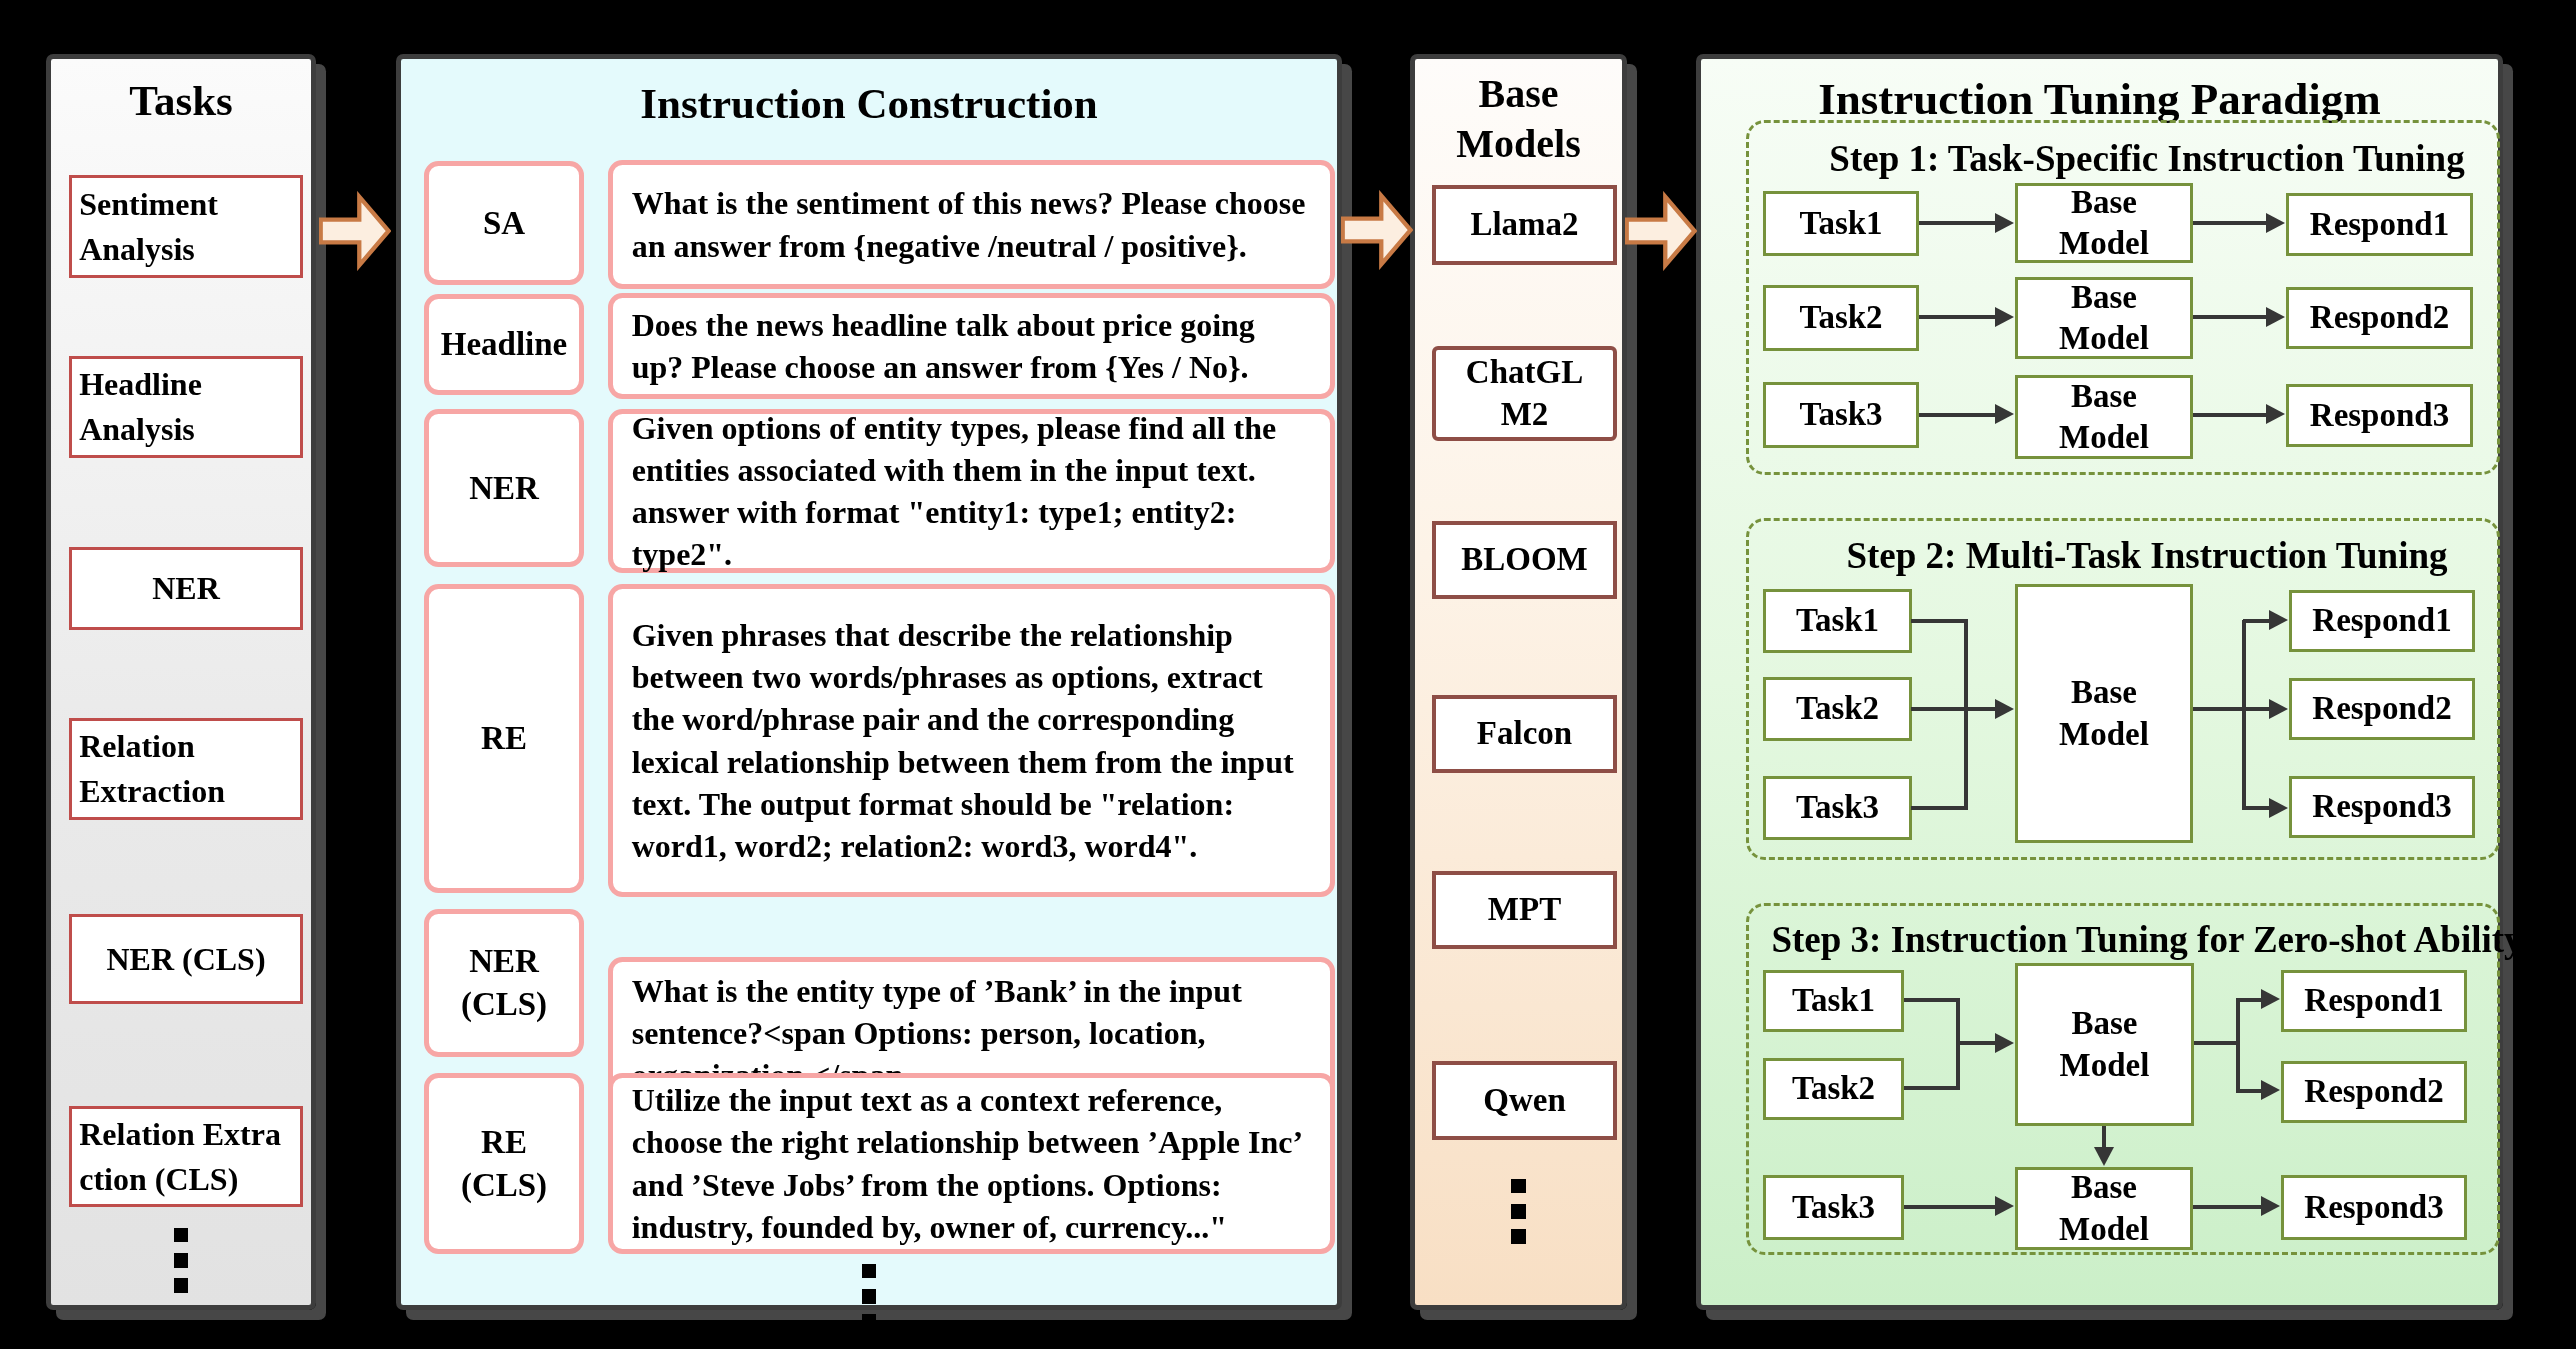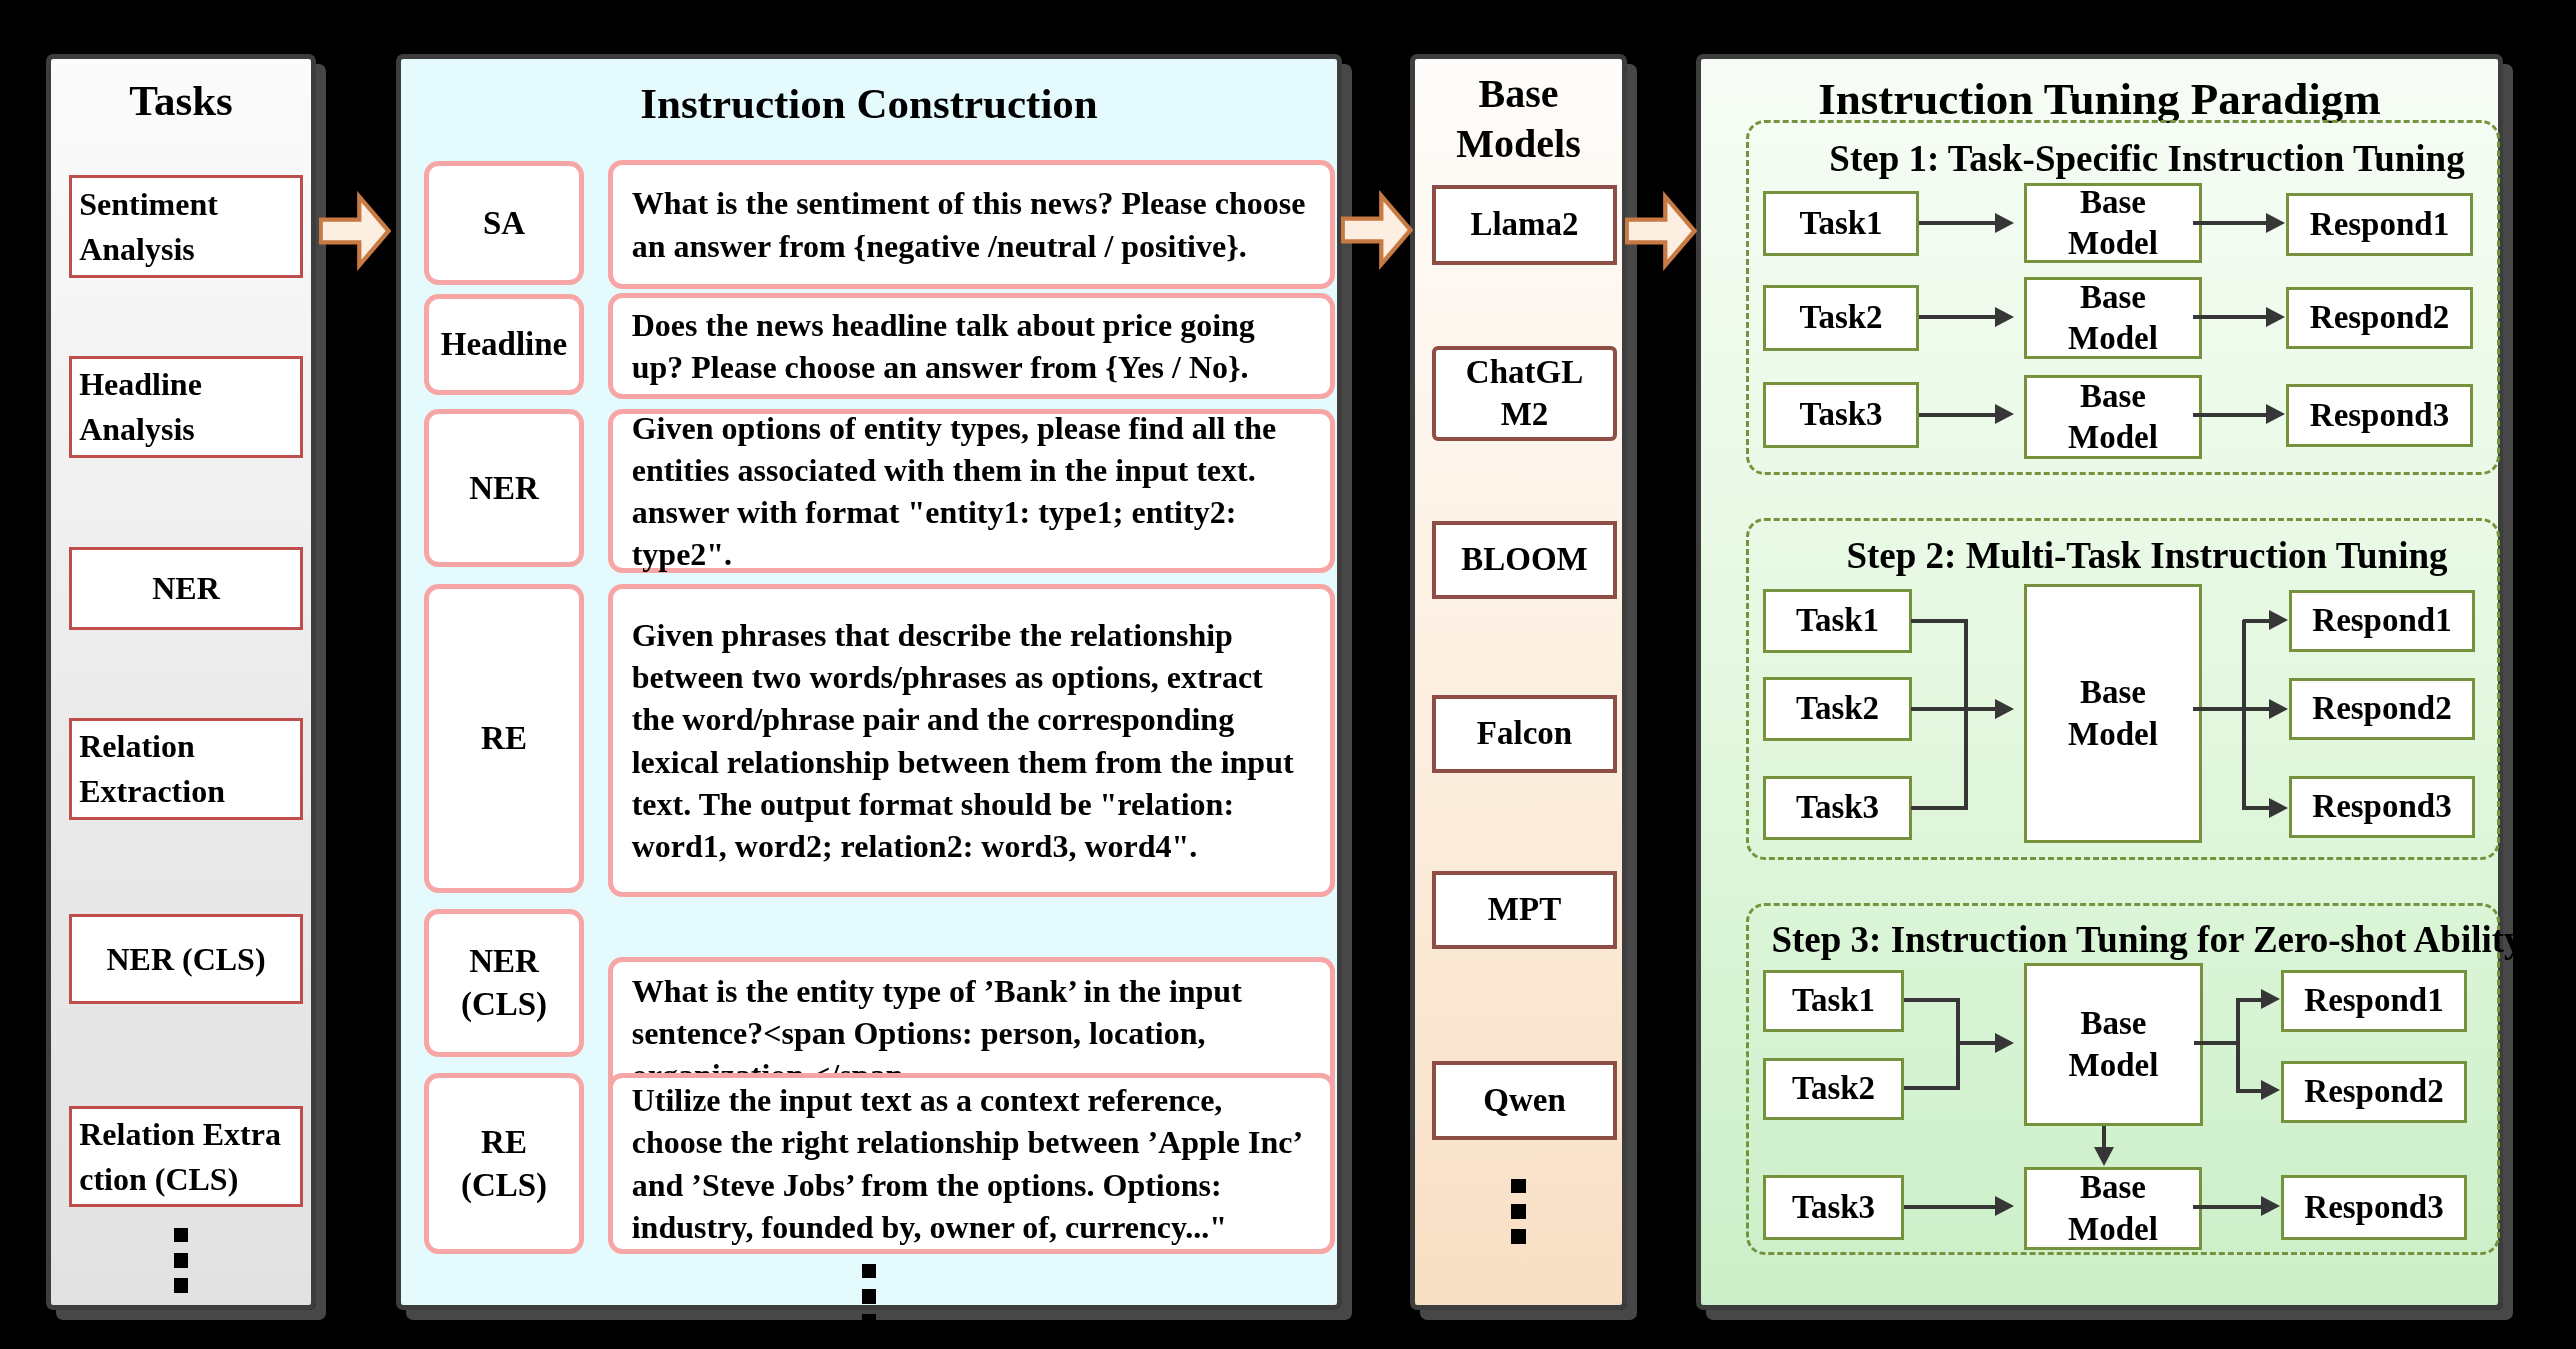--- a/index.html
+++ b/index.html
@@ -40,21 +40,21 @@
   .bm-box.wrap { padding: 0 24.4px; border-radius: 6px; }
 
   
   #paradigm-panel { left: 1696px; width: 807px;
     background: linear-gradient(180deg, #f7fdf6 0%, #e4f8e0 50%, #cbefc8 100%); }
   #paradigm-panel .panel-title { padding-top: 13px; font-size: 45px; }
   .step { position: absolute; left: 45px; width: 754px; border: 3.6px dashed #76923c; border-radius: 18.7px; }
   .step-title { position: absolute; left: 45px; width: 754px; text-align: center; font-size: 37px; margin-left: 24px; }
   .gbox { position: absolute; background: #fff; border: 3.6px solid #76923c; display: flex;
     align-items: center; justify-content: center; text-align: center; font-size: 33px; line-height: 1.25; }
-  .gbox.model { padding: 0 18px; margin-left: 9px; }
+  .gbox.model { padding: 0 18px; }
 
   
   .hline { position: absolute; height: 3.6px; background: #363636; }
   .vline { position: absolute; width: 3.6px; background: #363636; }
   .tri-r { position: absolute; width: 0; height: 0; border-top: 10.8px solid transparent;
            border-bottom: 10.8px solid transparent; border-left: 19.4px solid #363636; }
   .tri-d { position: absolute; width: 0; height: 0; border-left: 10.8px solid transparent;
            border-right: 10.8px solid transparent; border-top: 19.4px solid #363636; }
 
   .vdots { position: absolute; left: 0; right: 0; }

